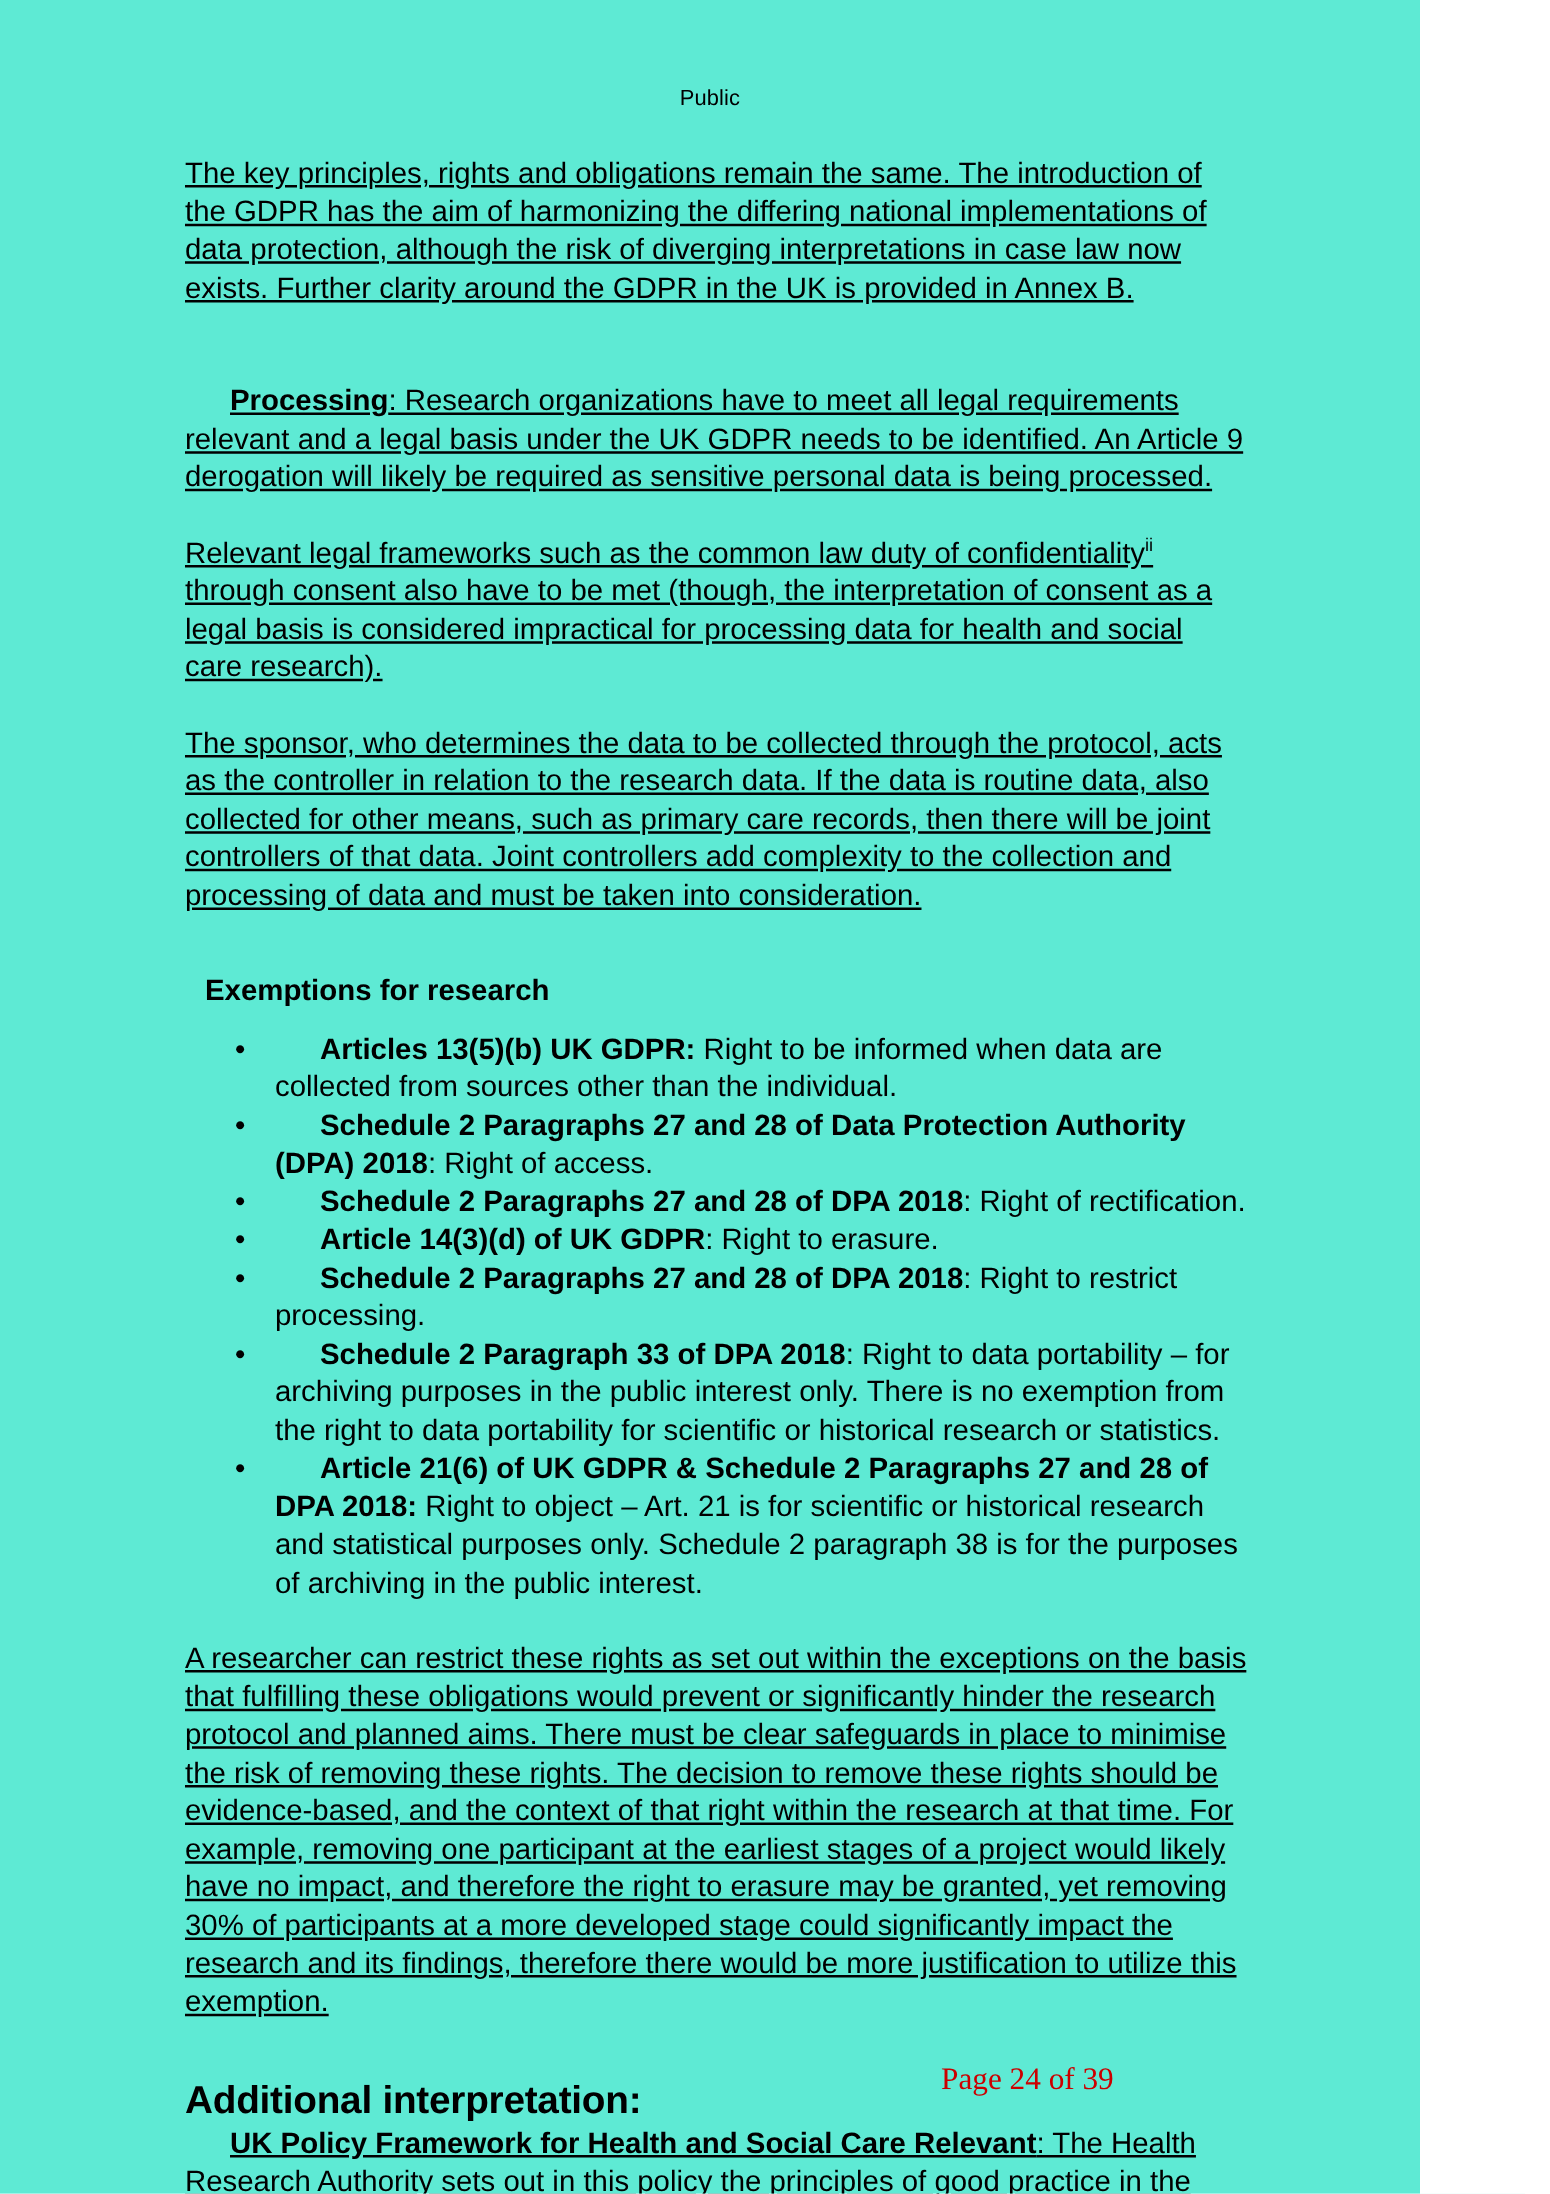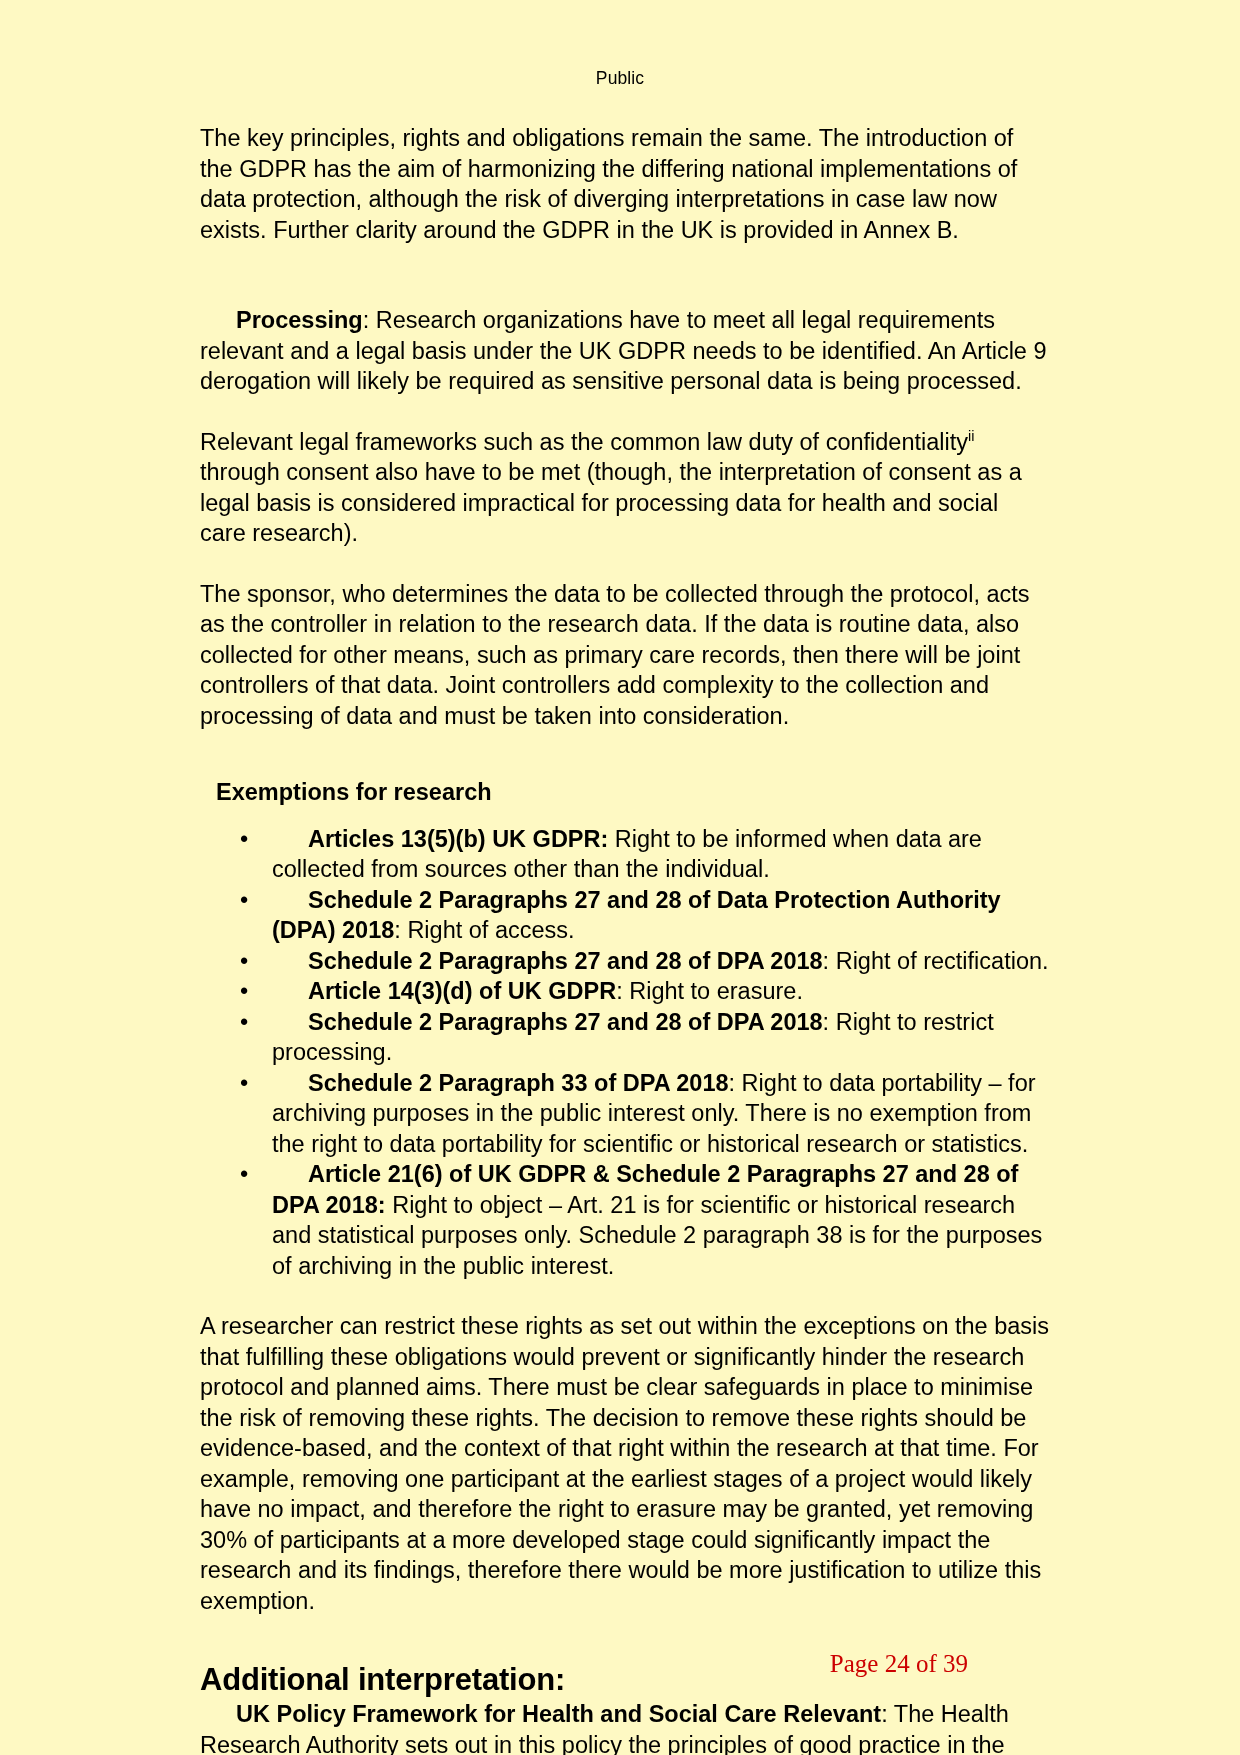--- a/index.html
+++ b/index.html
@@ -6,23 +6,23 @@
     margin: 0;
     padding: 0;
     background: #ffffff;
   }
   body {
     font-family: "Liberation Sans", sans-serif;
     color: #000000;
   }
   .page {
     position: relative;
-    width: 1240px;
+    width: 1136px;
     height: 1755px;
-    background: #fef9c3;
+    background: #5eead4;
     box-sizing: border-box;
     overflow: hidden;
   }
   .header {
     text-align: center;
     font-size: 17.5px;
     line-height: 1.2;
     padding-top: 68px;
     letter-spacing: 0.1px;
   }
@@ -30,20 +30,21 @@
     margin: 0 auto;
     width: 860px;
     padding-left: 10px;
     box-sizing: border-box;
   }
   .body-text {
     font-size: 23.5px;
     line-height: 30.5px;
     text-align: left;
     margin: 0;
+    text-decoration: underline;
   }
   .para {
     margin: 0 0 0 0;
   }
   .gap-sm { height: 30px; }
   .gap-md { height: 45px; }
   .gap-lg { height: 60px; }
   .spacer-first { height: 34px; }
   b, strong { font-weight: bold; margin-left: 36px; }
   sup {
@@ -78,21 +79,21 @@
     letter-spacing: -0.2px;
   }
   .heading-inline {
     font-size: 23.5px;
     line-height: 30.5px;
     font-weight: bold;
     margin: 16px;
   }
   .footer {
     position: absolute;
-    right: 272px;
+    right: 245px;
     bottom: 78px;
     color: #cc0000;
     font-family: "Liberation Serif", serif;
     font-size: 25px;
     line-height: 1.1;
     white-space: nowrap;
   }
 </style>
 </head>
 <body>

